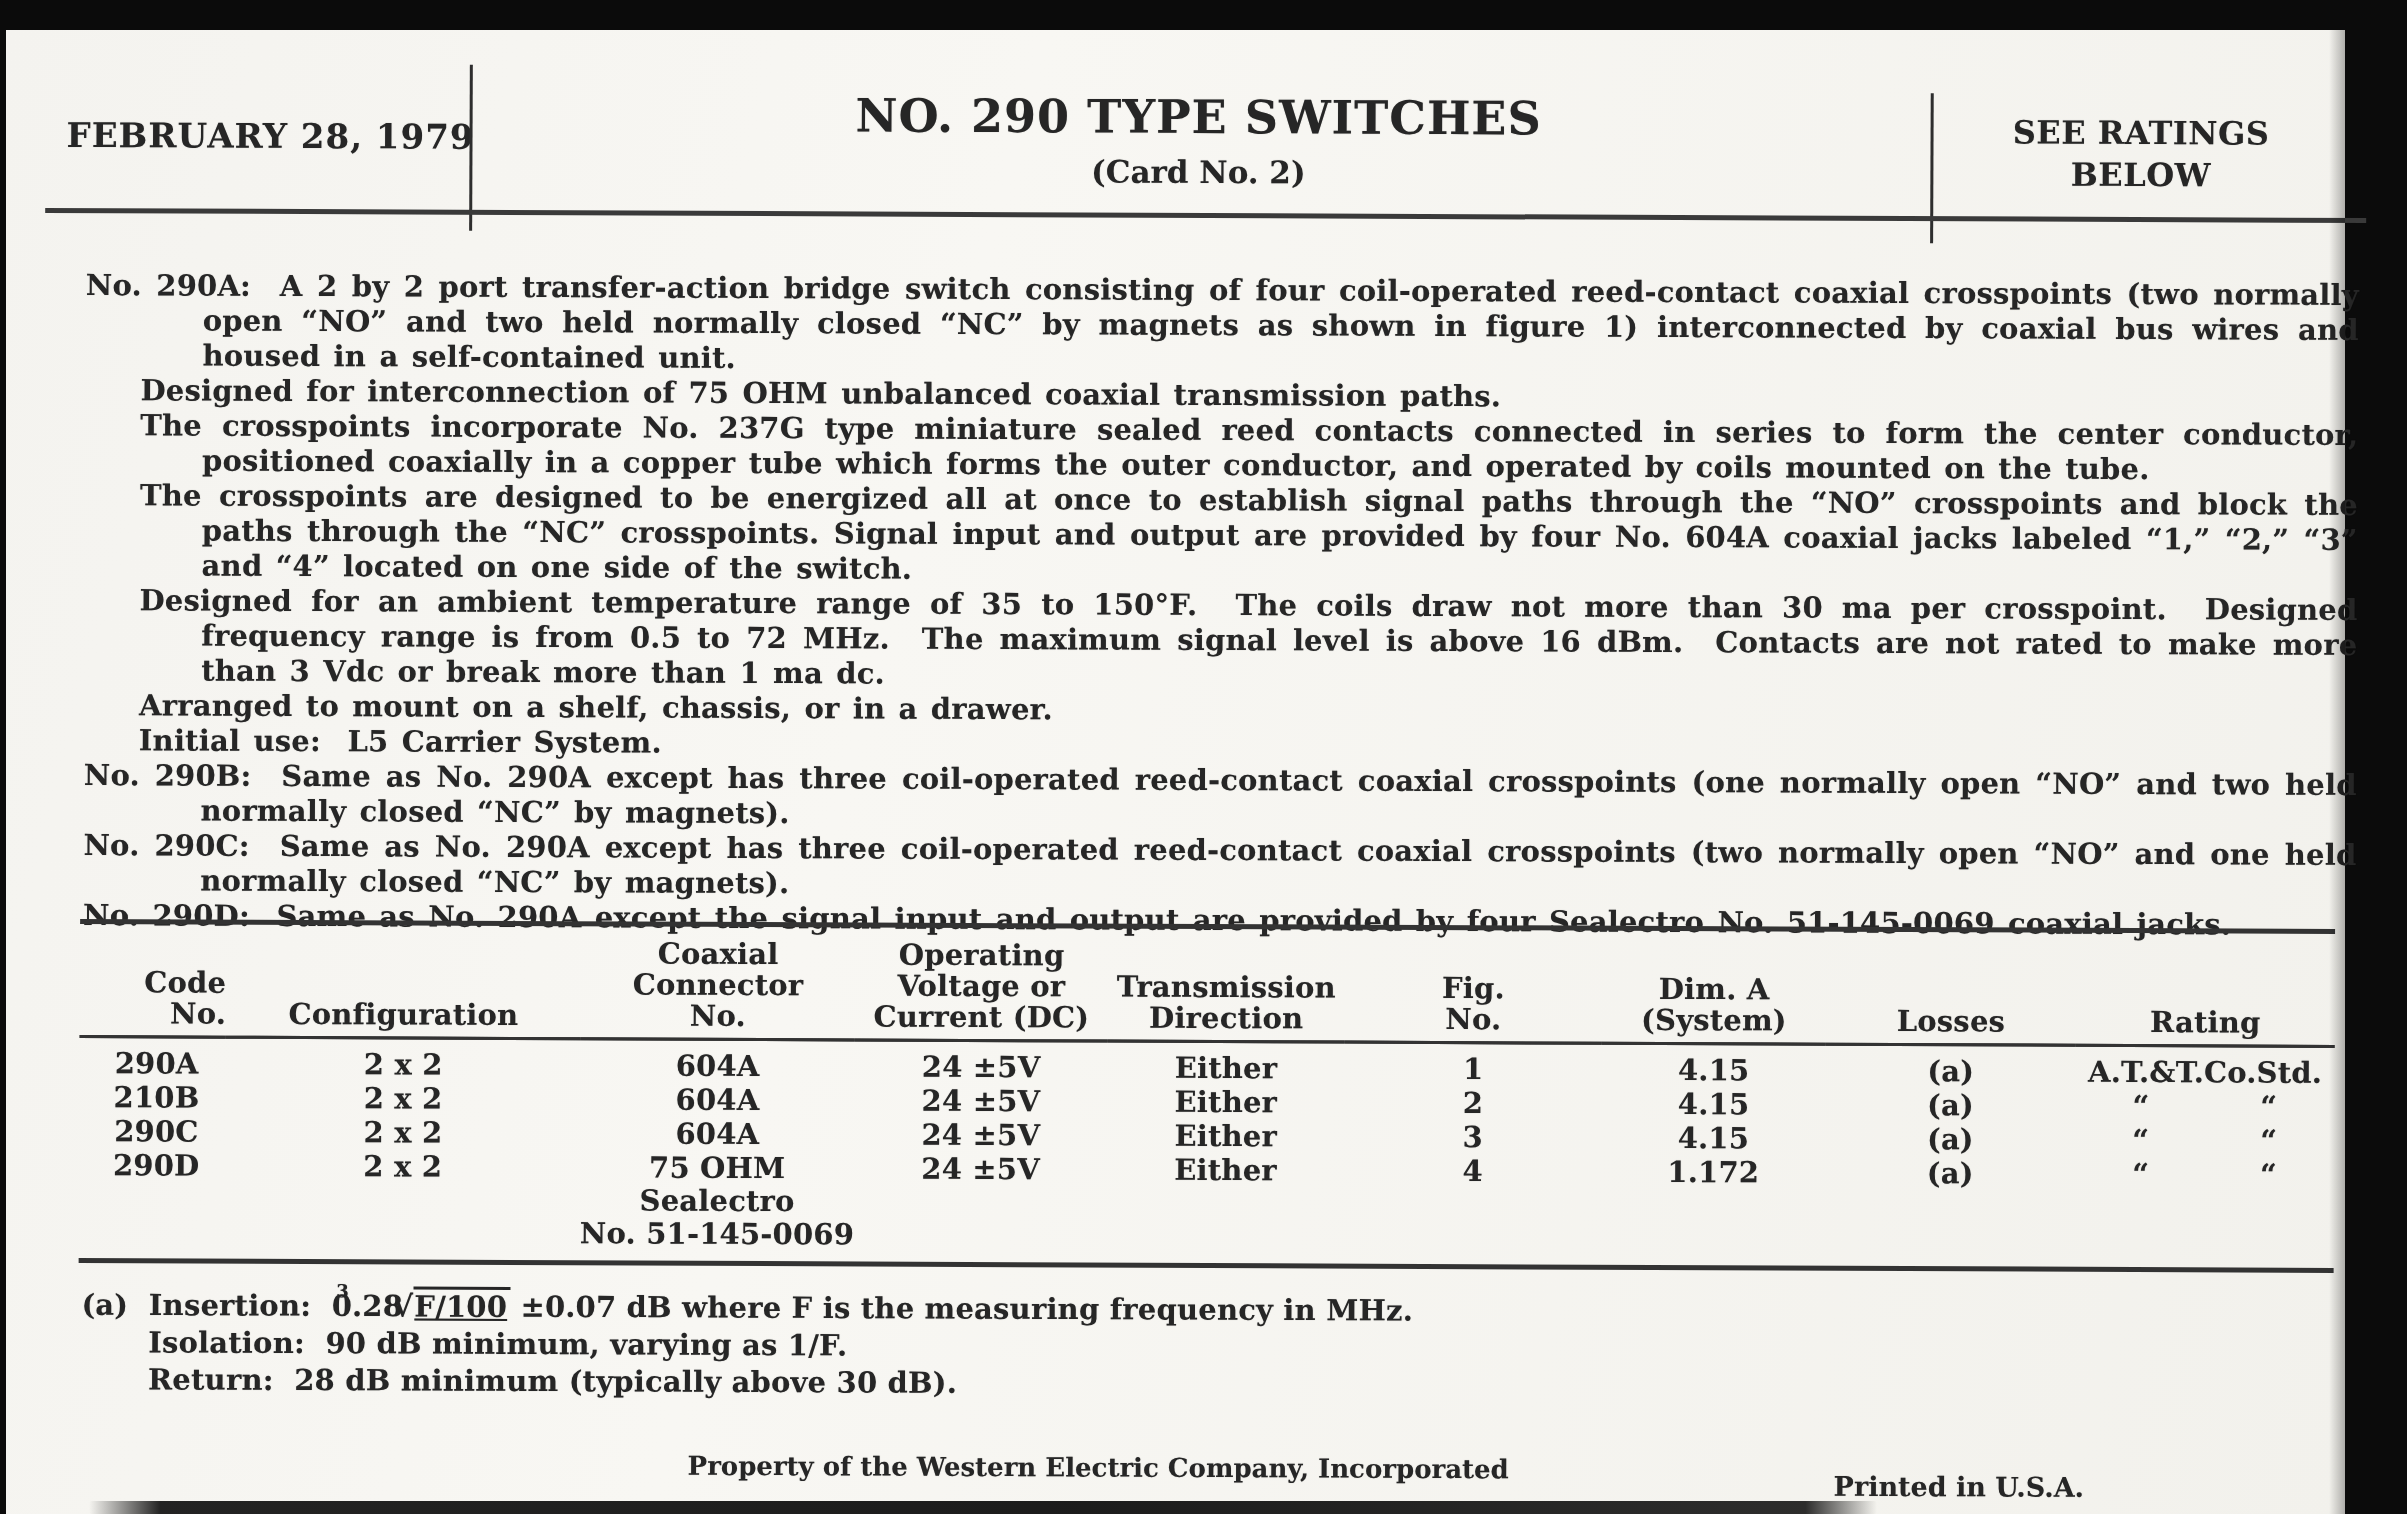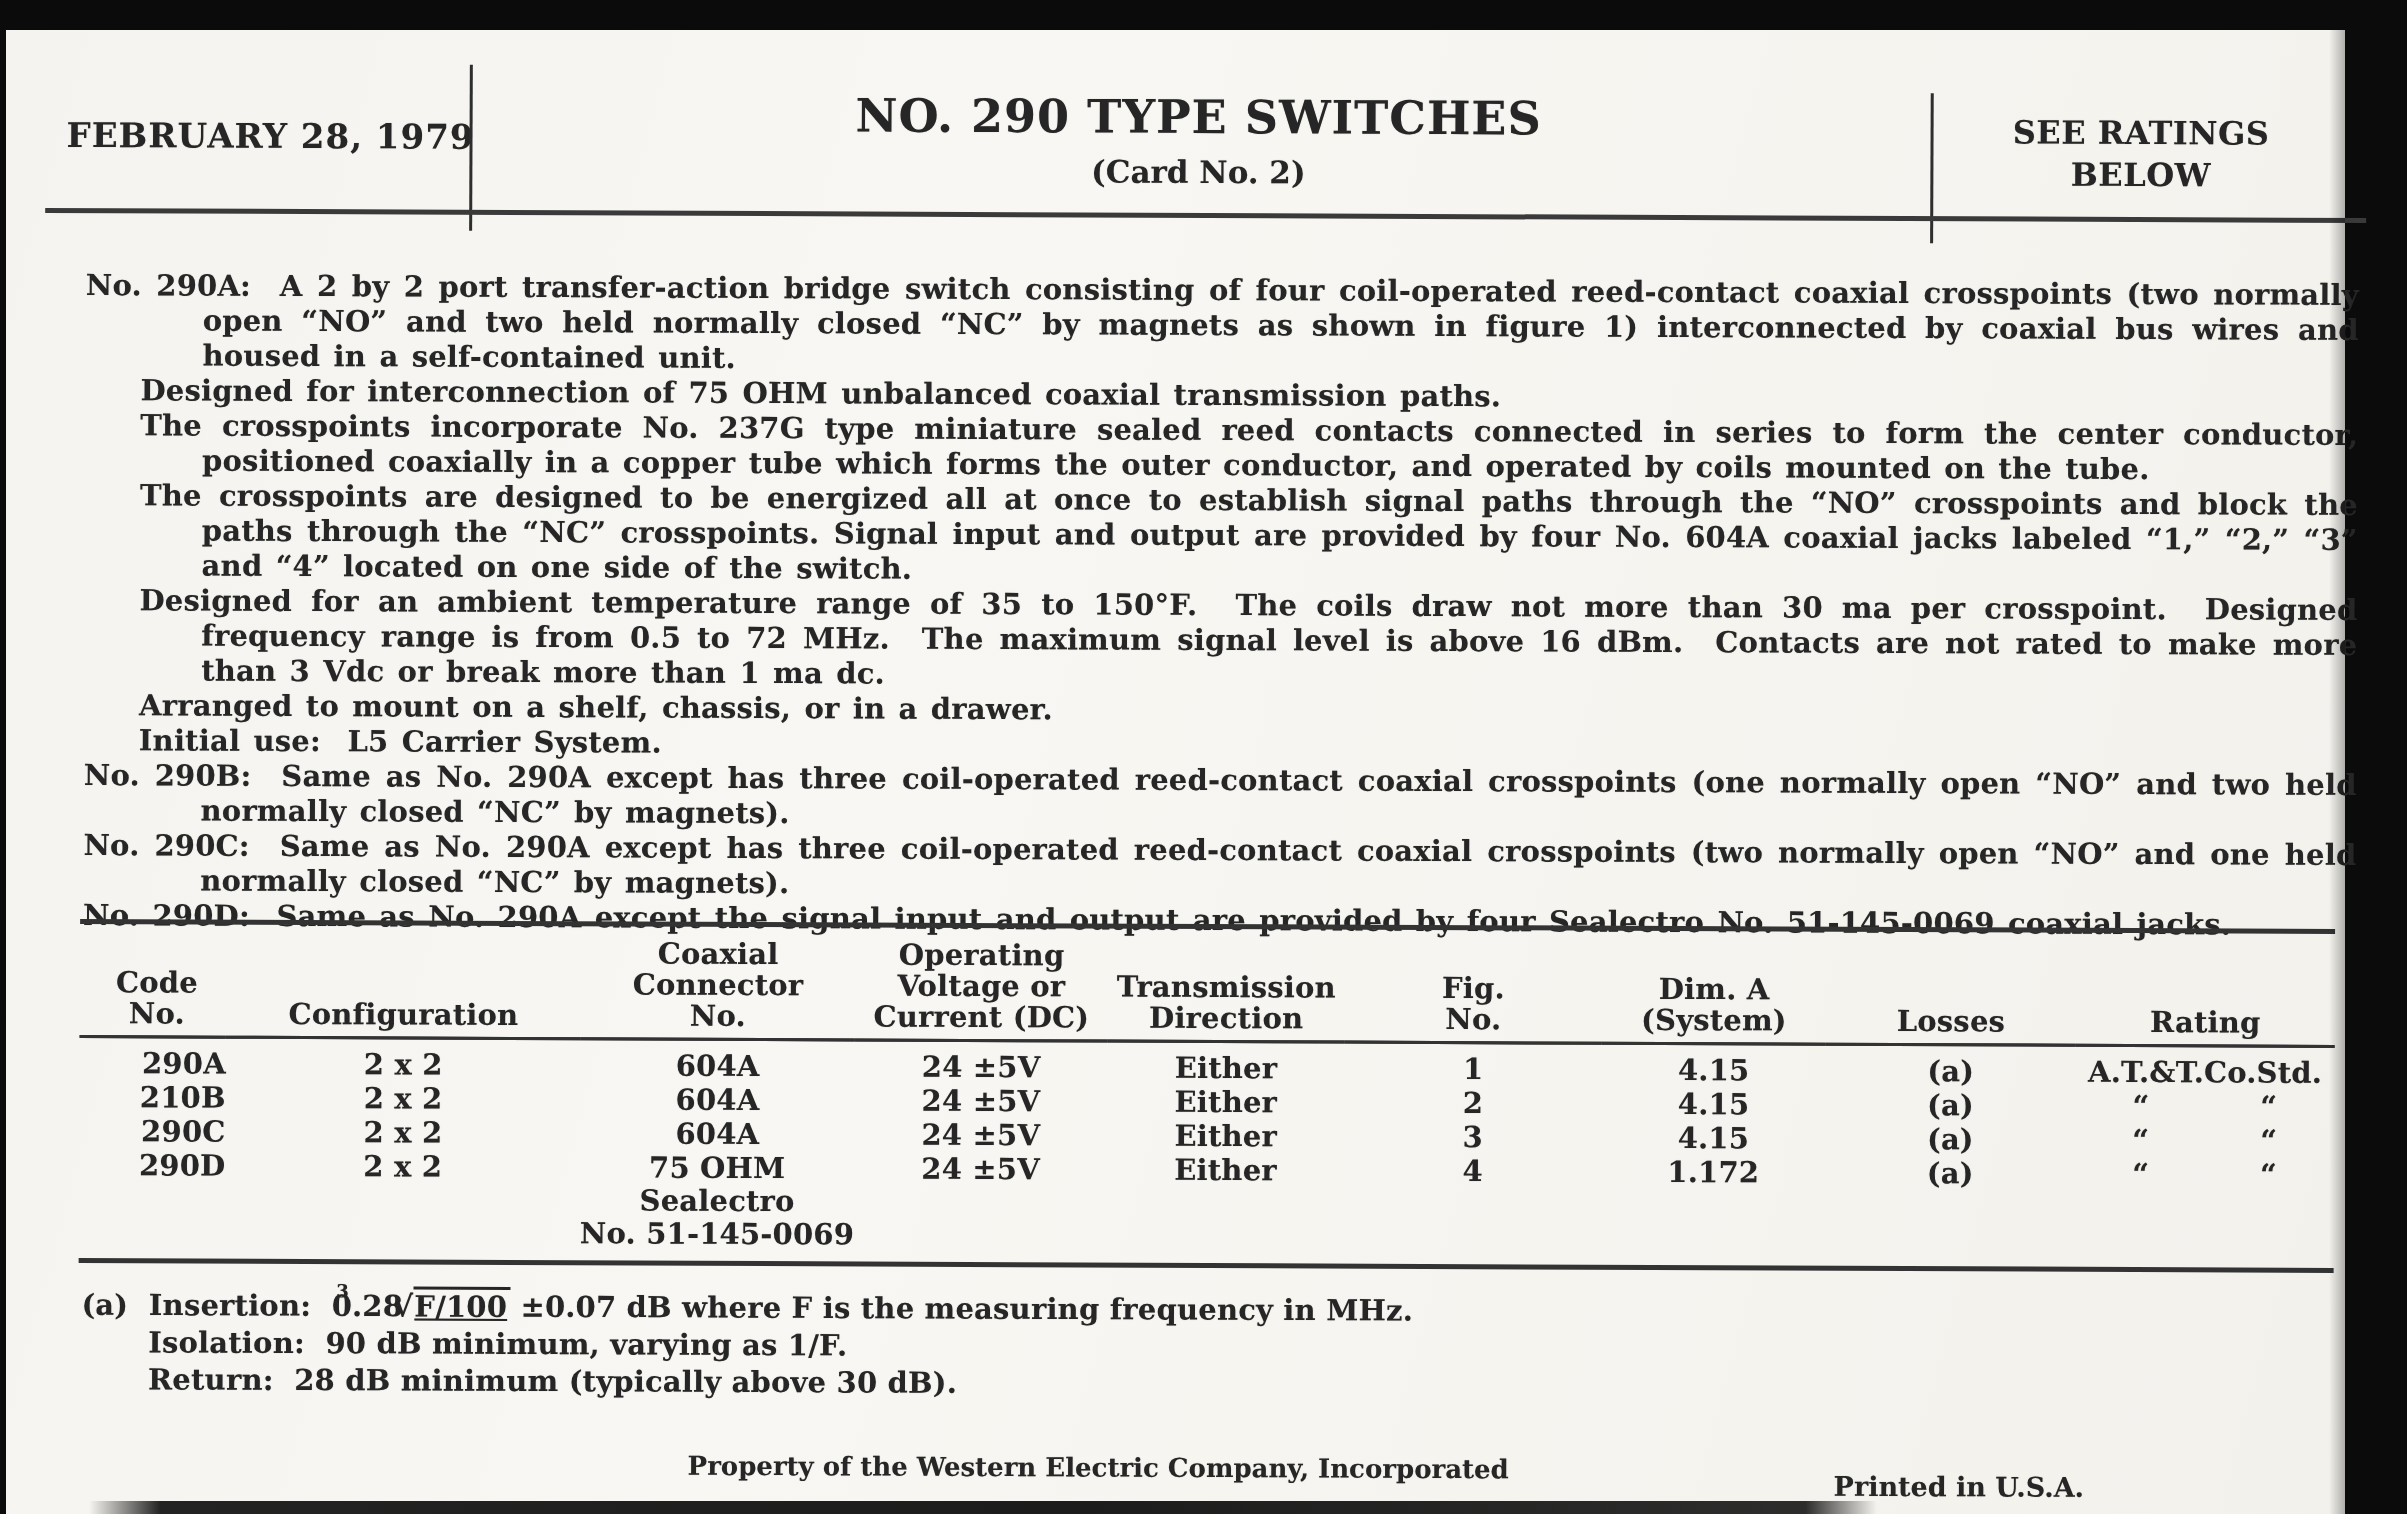--- a/index.html
+++ b/index.html
@@ -53,23 +53,23 @@
   
   .tablewrap {
     position:absolute; left:78px; top:889px; width:2255px;
     border-top:5px solid #333; border-bottom:5px solid #333;
   }
   table.specs { width:100%; border-collapse:collapse; font-size:29px; font-weight:bold; letter-spacing:0.2px; color:#262626; }
   table.specs thead th {
     vertical-align:bottom; text-align:center; font-weight:bold;
     padding:12px 0 6px; line-height:31px; border-bottom:3px solid #333;
   }
-  table.specs thead th:first-child { text-align:center; padding-left:8px; }
+  table.specs thead th:first-child { text-align:right; padding-left:8px; }
   table.specs tbody td { text-align:center; vertical-align:top; line-height:34px; padding:0; }
-  table.specs tbody td:first-child { text-align:right; padding-left:8px; }
+  table.specs tbody td:first-child { text-align:center; padding-left:8px; }
   table.specs tbody tr:first-child td { padding-top:8px; }
   table.specs tbody tr:last-child td { padding-bottom:10px; }
   .cell-extra { line-height:33px; white-space:nowrap; }
   .ditto-pair { display:inline-flex; gap:111px; }
 
   
   .footnotes { position:absolute; left:81px; top:1249px; font-size:29px; font-weight:bold; line-height:37px; letter-spacing:0.2px; }
   .fn-first  { padding-left:67px; text-indent:-67px; }
   .fn-indent { padding-left:67px; }
   .rad-idx  { display:inline-block; font-size:18px; margin-right:-9px; position:relative; top:-8px; }

